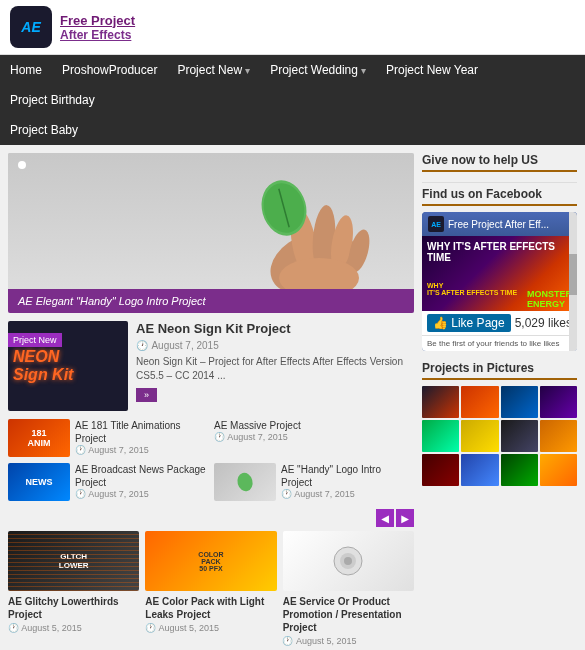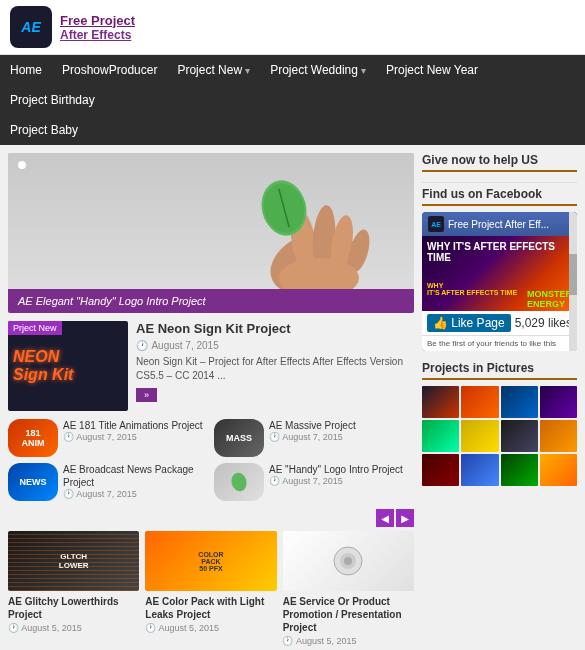--- a/index.html
+++ b/index.html
@@ -150,21 +150,21 @@
       width: 120px;
       height: 90px;
       background: #1a1a2e;
       flex-shrink: 0;
       border-radius: 2px;
       overflow: hidden;
       position: relative;
     }
     .pn-badge {
       position: absolute;
-      top: 0;
+      top: 12px;
       left: 0;
       background: #9b2dbf;
       color: white;
       font-size: 9px;
       padding: 2px 5px;
     }
     .neon-text {
       color: #ff4d9b;
       font-size: 22px;
       font-weight: bold;
@@ -218,24 +218,24 @@
       grid-template-columns: 1fr 1fr;
       gap: 6px;
       margin-bottom: 8px;
     }
     .mini-item {
       display: flex;
       gap: 5px;
       align-items: flex-start;
     }
     .mini-thumb {
-      width: 50px;
+      width: 62px;
       height: 38px;
       flex-shrink: 0;
-      border-radius: 12px;
+      border-radius: 2px;
       overflow: hidden;
     }
     .mini-info { flex: 1; }
     .mini-title {
       font-size: 10px;
       font-weight: normal;
       color: #333;
       line-height: 1.3;
     }
     .mini-date {
@@ -575,23 +575,20 @@
           </div>
           <div class="mini-info">
             <div class="mini-title">AE 181 Title Animations Project</div>
             <div class="mini-date">
               <span>🕐</span>
               <span>August 7, 2015</span>
             </div>
           </div>
         </div>
         <div class="mini-item">
-          <div class="mini-thumb thumb-massive">
-            <div class="thumb-inner">MASS</div>
-          </div>
           <div class="mini-info">
             <div class="mini-title">AE Massive Project</div>
             <div class="mini-date">
               <span>🕐</span>
               <span>August 7, 2015</span>
             </div>
           </div>
         </div>
         <div class="mini-item">
           <div class="mini-thumb thumb-broadcast">
@@ -689,21 +686,21 @@
           <div class="fb-preview">
             <div class="fb-preview-text">WHY
 IT'S AFTER EFFECTS TIME</div>
             <div style="position:absolute;bottom:15px;left:5px;color:#ffcc00;font-size:7px;font-weight:bold;">WHY<br>IT'S AFTER EFFECTS TIME</div>
             <div class="fb-monster">MONSTER<br>ENERGY</div>
           </div>
           <div class="fb-like-bar">
             <div class="like-btn">👍 Like Page</div>
             <span>5,029 likes</span>
           </div>
-          <div class="fb-footer">Be the first of your friends to like this</div>
+          <div class="fb-footer">Be the first of your friends to like likes</div>
           <div class="fb-scrollbar">
             <div class="fb-scrollbar-thumb"></div>
           </div>
         </div>
       </div>
 
       <div class="sidebar-section">
         <div class="sidebar-title">Projects in Pictures</div>
         <div class="pic-grid">
           <div class="pic-item pic-1"></div>

